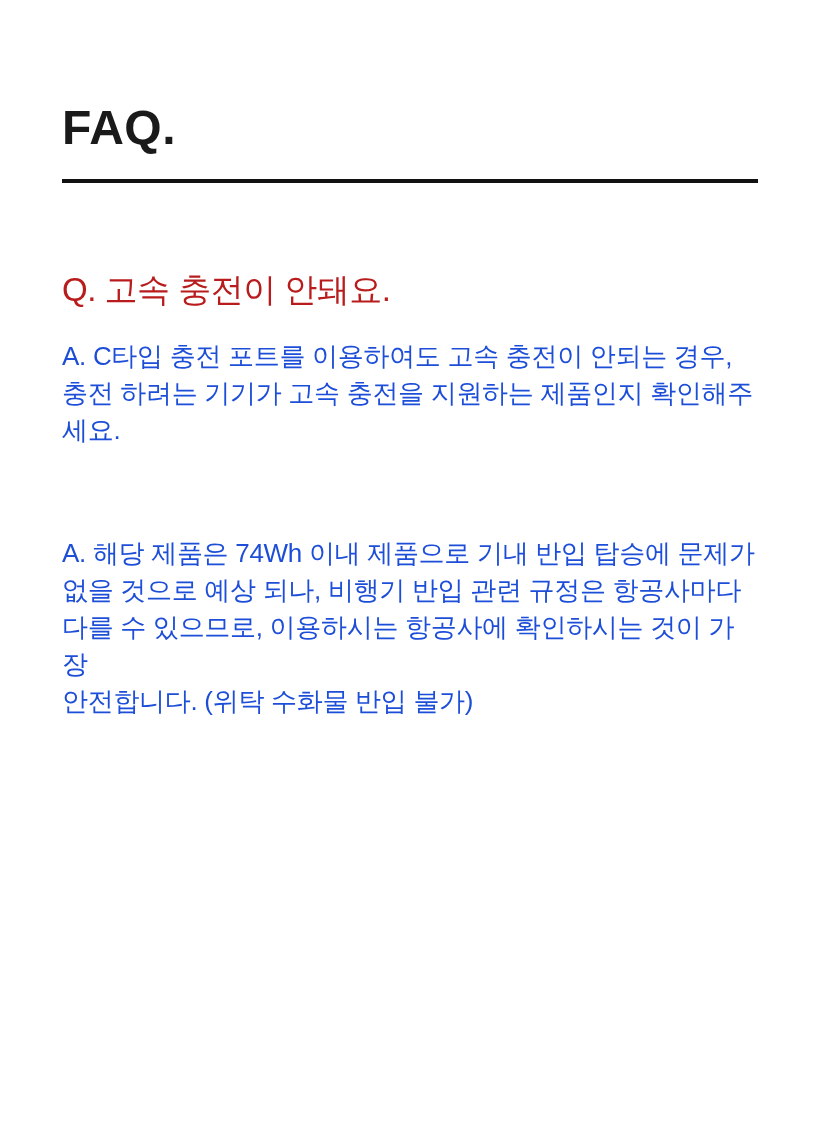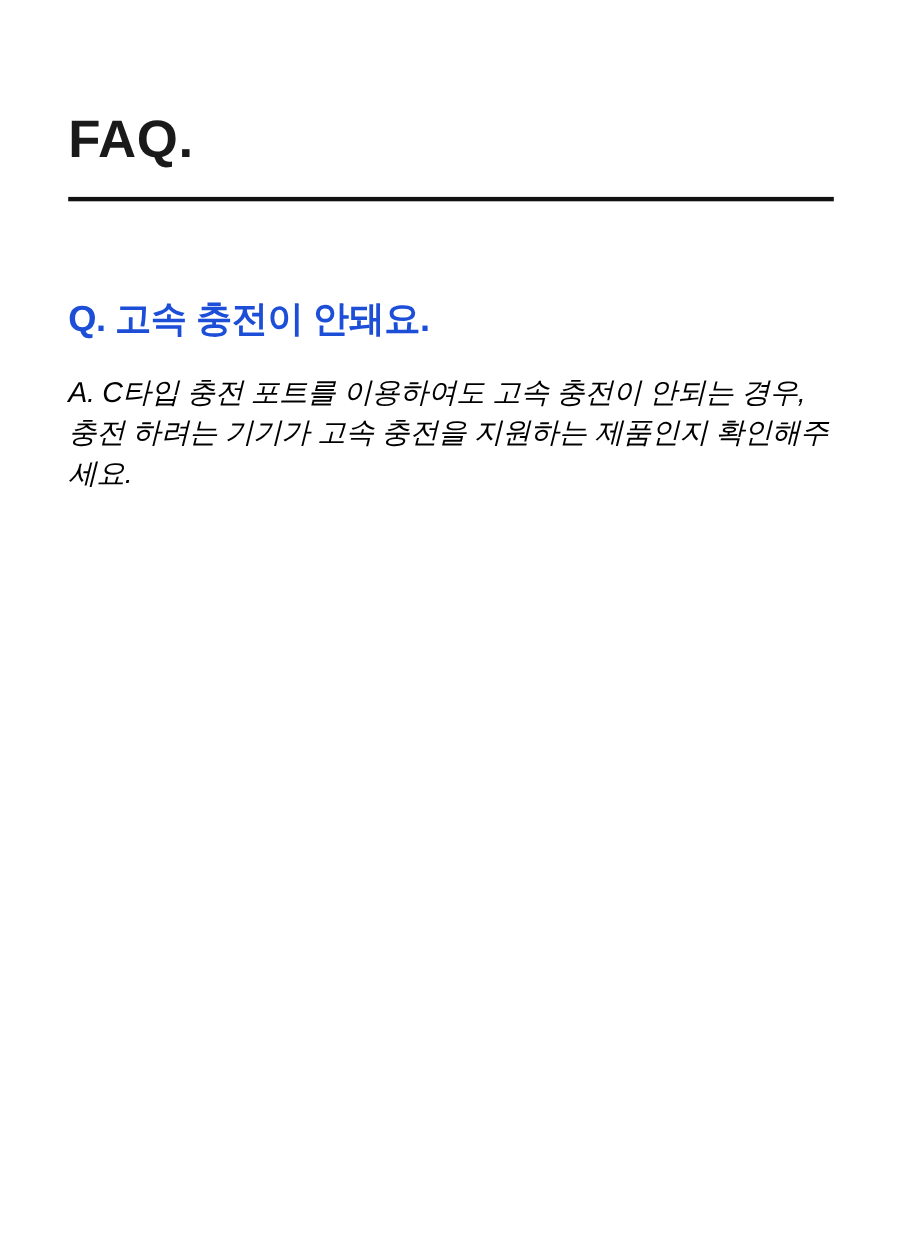--- a/index.html
+++ b/index.html
@@ -35,50 +35,53 @@
     height: 0;
     border-top: 4px solid #111111;
   }
   .faq-item {
     margin-top: 86px;
   }
   .question {
     margin: 0 0 26px 0;
     font-size: 33px;
     line-height: 1.3;
-    font-weight: 700;
-    color: #1d4ed8;
+    font-weight: 400;
+    color: #b91c1c;
     letter-spacing: -0.5px;
   }
   .answer {
     margin: 0;
     font-size: 26px;
     line-height: 37px;
     font-weight: 400;
-    color: #000000;
+    color: #1d4ed8;
     letter-spacing: -0.3px;
     white-space: pre-line;
-    font-style: italic;
   }
 </style>
 </head>
 <body>
 
 <div class="page">
 
   <h1 class="title">FAQ.</h1>
 
   <hr class="divider">
 
   <section class="faq-item">
     <h2 class="question">Q. 고속 충전이 안돼요.</h2>
     <p class="answer">A. C타입 충전 포트를 이용하여도 고속 충전이 안되는 경우,
 충전 하려는 기기가 고속 충전을 지원하는 제품인지 확인해주
 세요.</p>
   </section>
 
   <section class="faq-item">
+    <p class="answer">A. 해당 제품은 74Wh 이내 제품으로 기내 반입 탑승에 문제가
+없을 것으로 예상 되나, 비행기 반입 관련 규정은 항공사마다
+다를 수 있으므로, 이용하시는 항공사에 확인하시는 것이 가장
+안전합니다. (위탁 수화물 반입 불가)</p>
   </section>
 
   <section class="faq-item">
   </section>
 
 </div>
 
 </body></html>

